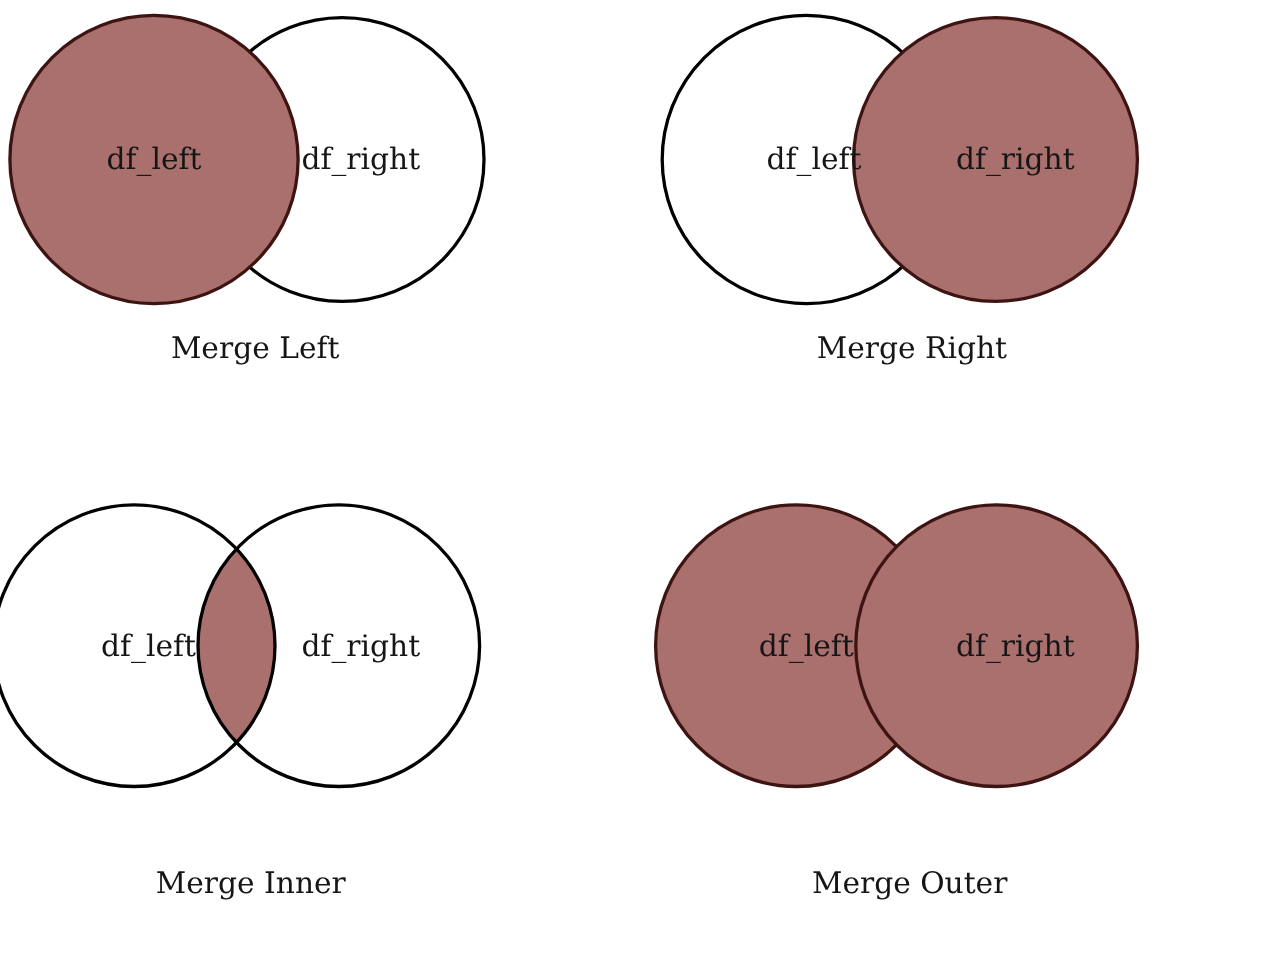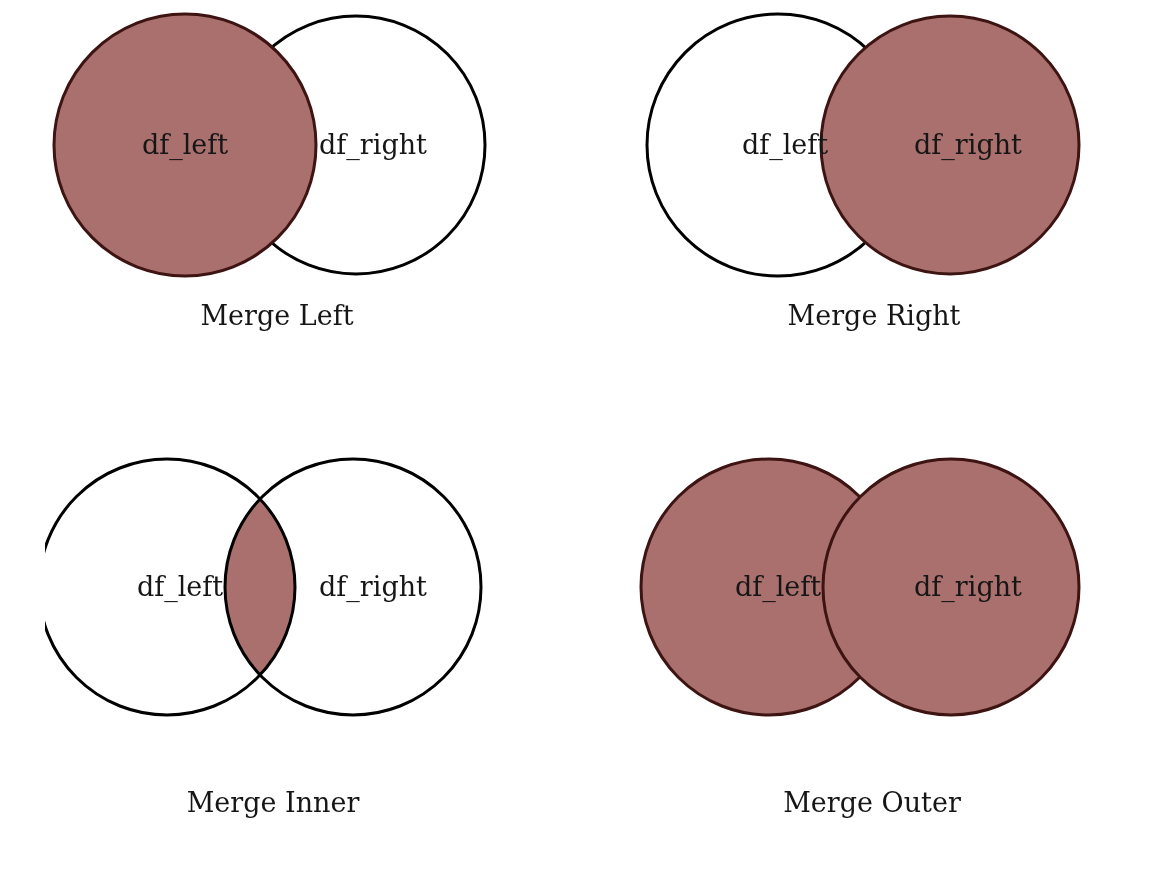--- a/index.html
+++ b/index.html
@@ -17,21 +17,20 @@
   }
   #venn-grid {
     position: relative;
     width: 1152px;
     height: 884px;
   }
   .venn-panel {
     position: absolute;
     width: 576px;
     height: 442px;
-    margin-left: 45px;
   }
   #panel-merge-left   { left: 0px;   top: 0px;   }
   #panel-merge-right  { left: 576px; top: 0px;   }
   #panel-merge-inner  { left: 0px;   top: 442px; }
   #panel-merge-outer  { left: 576px; top: 442px; }
 
   .venn-svg {
     display: block;
     width: 576px;
     height: 442px;

